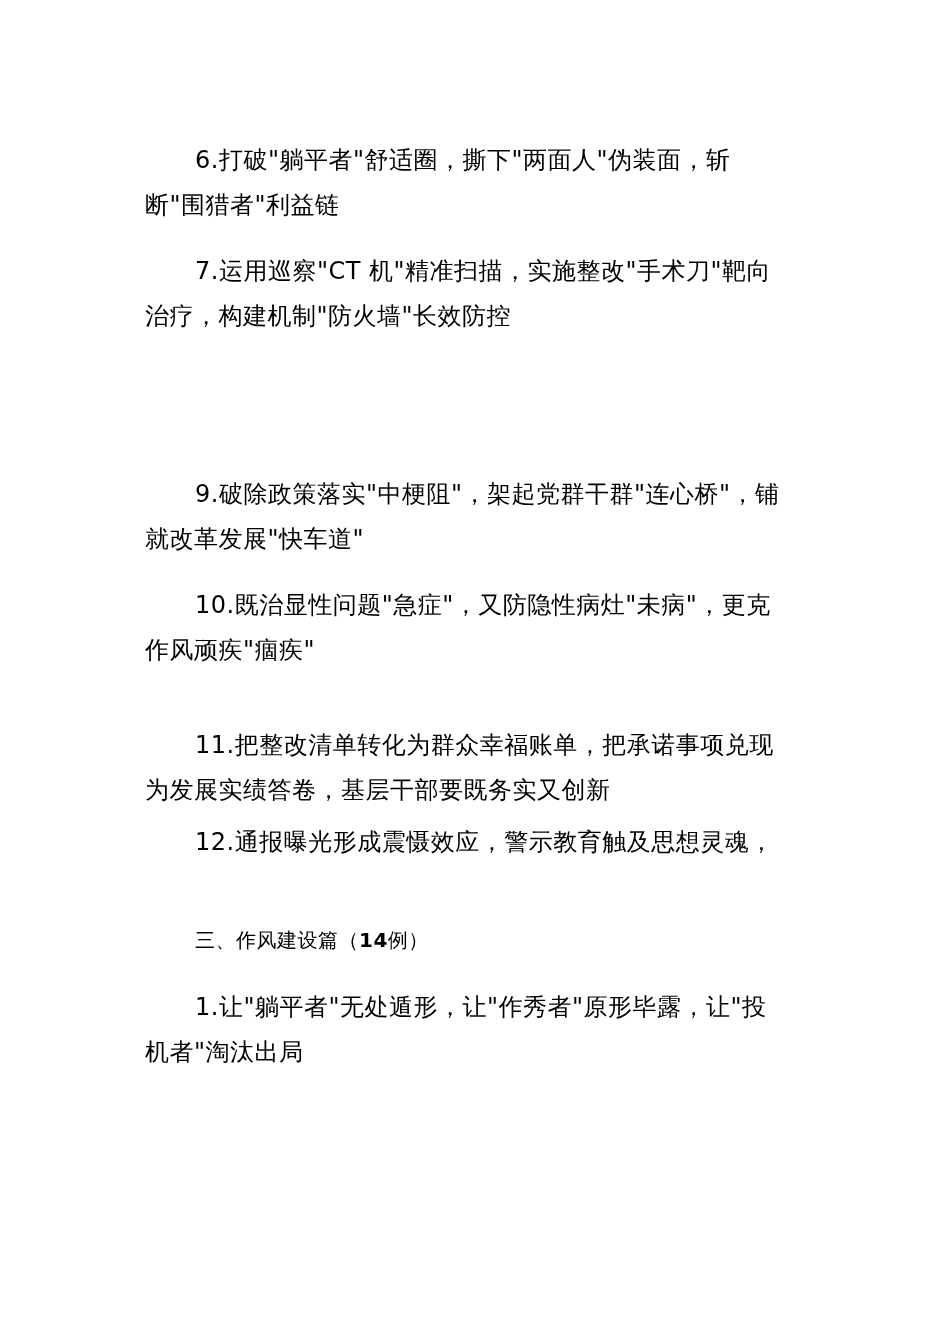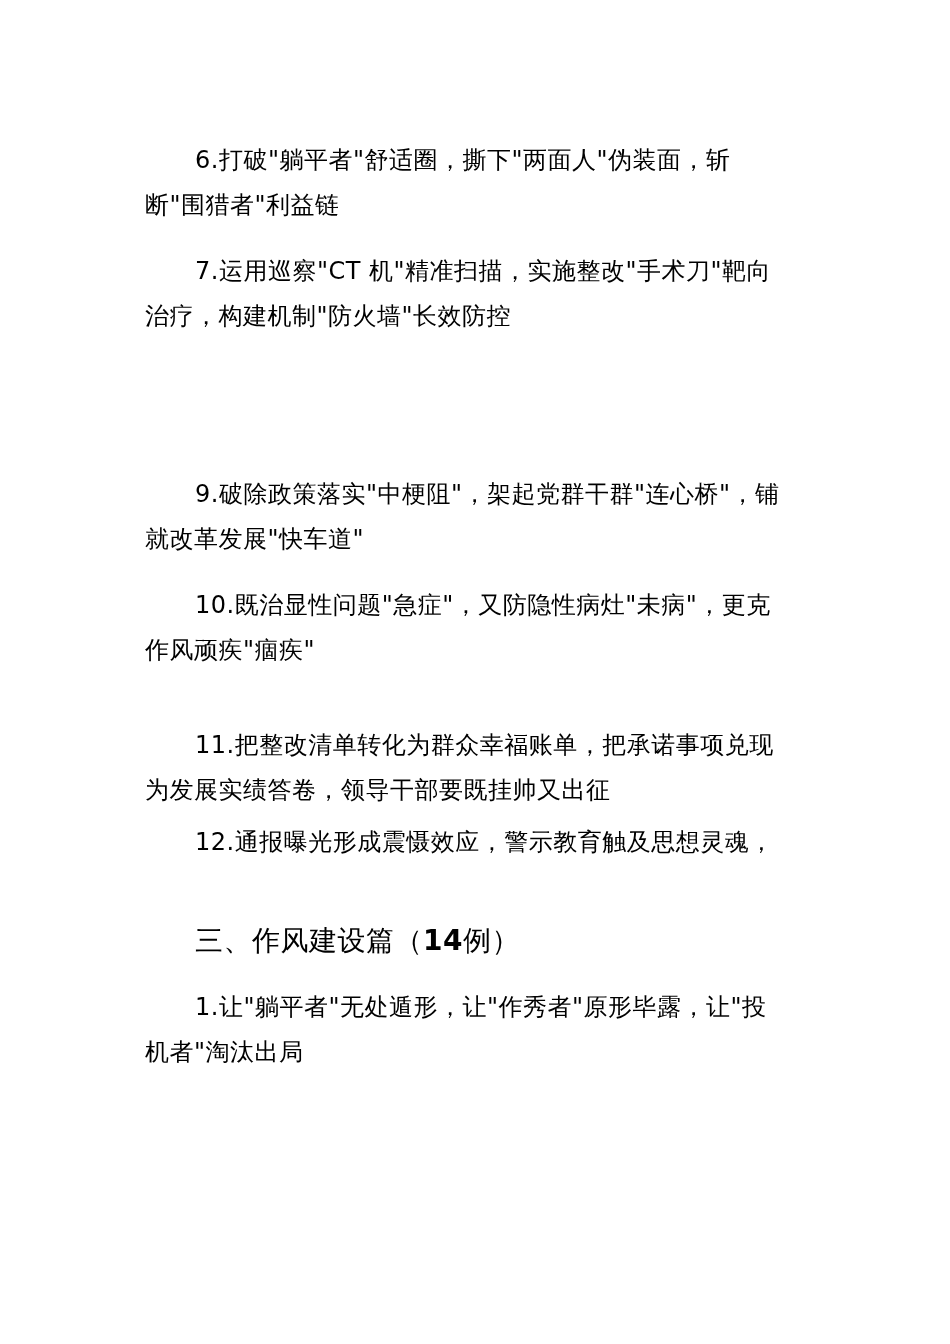--- a/index.html
+++ b/index.html
@@ -36,21 +36,21 @@
     .line {
       display: block;
       height: 45px;
     }
     .line.first {
       padding-left: 50px;
     }
     .heading {
       position: absolute;
       left: 195px;
-      font-size: 28px;
+      font-size: 20px;
       line-height: 45px;
       letter-spacing: 0.5px;
       margin: 0;
       white-space: nowrap;
     }
     .heading b {
       font-weight: bold;
     }
   </style>
 </head>
@@ -74,21 +74,21 @@
     <span class="line">就改革发展"快车道"</span>
   </p>
 
   <p class="para" style="top:583px;">
     <span class="line first">10.既治显性问题"急症"，又防隐性病灶"未病"，更克</span>
     <span class="line">作风顽疾"痼疾"</span>
   </p>
 
   <p class="para" style="top:688px;margin-top:35px;">
     <span class="line first">11.把整改清单转化为群众幸福账单，把承诺事项兑现</span>
-    <span class="line">为发展实绩答卷，领导干部要既挂帅又出征</span>
+    <span class="line">为发展实绩答卷，基层干部要既务实又创新</span>
   </p>
 
   <p class="para" style="top:820px;">
     <span class="line first">12.通报曝光形成震慑效应，警示教育触及思想灵魂，</span>
   </p>
 
   <p class="heading" style="top:918px;">
     <span>三、作风建设篇（</span><b>14</b><span>例）</span>
   </p>
 

